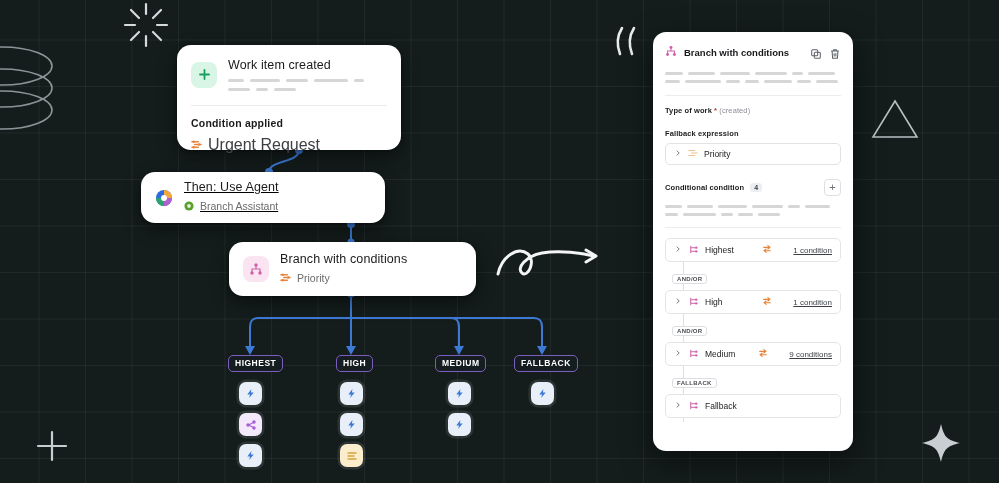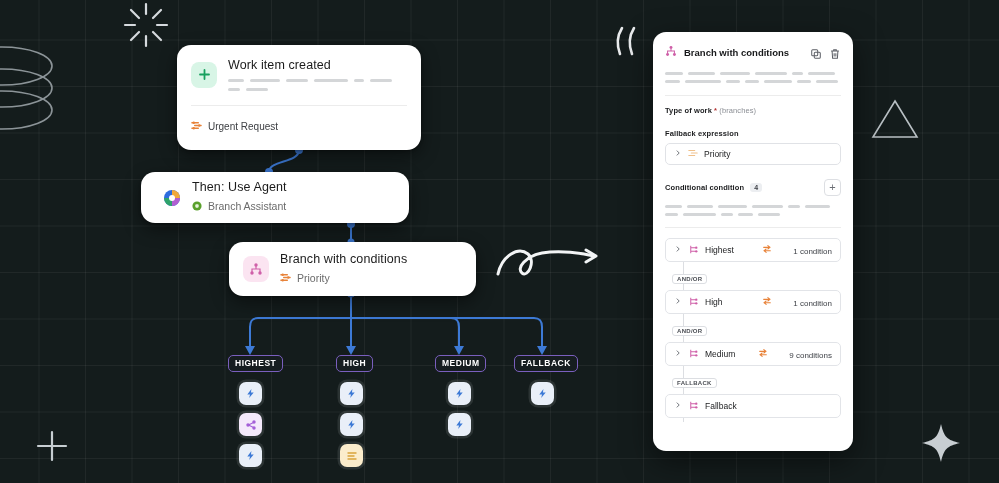--- a/index.html
+++ b/index.html
@@ -44,25 +44,25 @@
   .node-sub { display:flex; align-items:center; gap: 6px; margin-top: 3px; }
   .node-sub-txt { font-size: 10.5px; color: #6b6b6b; }
 
   
   .skel { display: flex; gap: 6px; align-items: center; flex-wrap: wrap; }
   .skel i { display:block; height: 3px; border-radius: 2px; background: #d4d6d8; }
 
   .divider { height:1px; background:#ececec; }
 
   
-  #node-created { left: 177px; top: 45px; width: 244px; height: 105px; padding: 13px 14px 0 14px; }
+  #node-created { left: 177px; top: 45px; width: 224px; height: 105px; padding: 13px 14px 0 14px; }
   #node-created .cond-title { font-size: 10.5px; font-weight: bold; color:#1b1b1b; letter-spacing:.2px; }
 
   
-  #node-agent { left: 141px; top: 172px; width: 268px; height: 51px; padding: 9px 22px; display:flex; align-items:center; }
+  #node-agent { left: 141px; top: 172px; width: 244px; height: 51px; padding: 9px 14px; display:flex; align-items:center;text-decoration:underline; }
 
   
   #node-branch { left: 229px; top: 242px; width: 247px; height: 54px; padding: 9px 14px; display:flex; align-items:center; }
 
   
   .bchip {
     position: absolute;
     border: 1px solid #7a5fbe;
     border-radius: 5px;
     background: #161d20;
@@ -126,21 +126,21 @@
     width:17px; height:17px; border:1px solid #dddfe3; border-radius:4px;
     display:flex; align-items:center; justify-content:center; color:#6c6f75;
     font-size: 11px; line-height: 1;
   }
   .branch-item {
     height: 24px; border:1px solid #e2e4e8; border-radius:5px;
     display:flex; align-items:center; padding: 0 8px; gap:6px;
     font-size: 8.5px; color:#1b1c1e; background:#fff;
     position: relative; z-index: 2;
   }
-  .branch-cond { margin-left:auto; display:flex; align-items:flex-end; gap:21px; color:#3c3f45; font-size:8px;}
+  .branch-cond { margin-left:auto; display:flex; align-items:center; gap:21px; color:#3c3f45; font-size:8px;text-decoration:underline;}
   .andor {
     display:inline-block; border:1px solid #dcdee2; border-radius:3px;
     background:#fff; padding: 1px 4px; font-size: 6px; font-weight:bold;
     color:#4a4d53; letter-spacing:.3px; position:relative; z-index:2;
   }
   .rail { position:absolute; left: 18px; width:1px; background:#dcdee2; z-index:1; }
 </style>
 </head>
 <body>
 
@@ -257,34 +257,35 @@
             <i style="width:22px"></i>
             <i style="width:34px"></i>
             <i style="width:10px"></i>
             <i style="width:22px"></i>
             <i style="width:12px"></i>
             <i style="width:22px"></i>
         </div>
       </div>
     </div>
     <div class="divider" style="margin:14px 0 11px 0;"></div>
+    <div class="cond-title">Condition applied</div>
     <div class="node-sub" style="margin-top:7px;">
       <span>
         <svg width="11" height="11" viewBox="0 0 12 12">
             <g stroke="#e8833a" stroke-width="1.5" stroke-linecap="round">
               <line x1="1" y1="3" x2="8" y2="3"></line>
               <line x1="4" y1="6" x2="11" y2="6"></line>
               <line x1="1" y1="9" x2="8" y2="9"></line>
               <circle cx="3" cy="3" r="1.3" fill="#e8833a" stroke="none"></circle>
               <circle cx="9" cy="6" r="1.3" fill="#e8833a" stroke="none"></circle>
               <circle cx="3" cy="9" r="1.3" fill="#e8833a" stroke="none"></circle>
             </g>
           </svg>
       </span>
-      <span style="font-size:10px;color:#3e4044;">Urgent Request</span>
+      <span style="font-size:16px;color:#3e4044;">Urgent Request</span>
     </div>
   </div>
 
   <div class="node" id="node-agent">
     <div class="node-row">
       <span style="width:18px;height:18px;flex:0 0 auto;">
         <svg width="18" height="18" viewBox="0 0 18 18">
           <circle cx="9" cy="9" r="8" fill="#2d6cdf"></circle>
           <path d="M9 1 A8 8 0 0 1 17 9 L9 9 Z" fill="#f0a93b"></path>
           <path d="M17 9 A8 8 0 0 1 9 17 L9 9 Z" fill="#b05fd0"></path>
@@ -446,21 +447,21 @@
         <i style="width:28px"></i>
         <i style="width:14px"></i>
         <i style="width:22px"></i>
     </div>
 
     <div class="divider" style="margin:12px 0 10px 0;"></div>
 
     <div class="p-label">
       <span>Type of work</span>
       <span class="req">*</span>
-      <span class="muted">(branches)</span>
+      <span class="muted">(created)</span>
     </div>
 
     <div class="p-label" style="margin-top:14px;">Fallback expression</div>
     <div class="field">
       <span>
         <svg width="8" height="8" viewBox="0 0 10 10" fill="none" stroke="#6c6f75" stroke-width="1.2">
             <path d="M3.5 2 L6.5 5 L3.5 8"></path>
           </svg>
       </span>
       <span>

